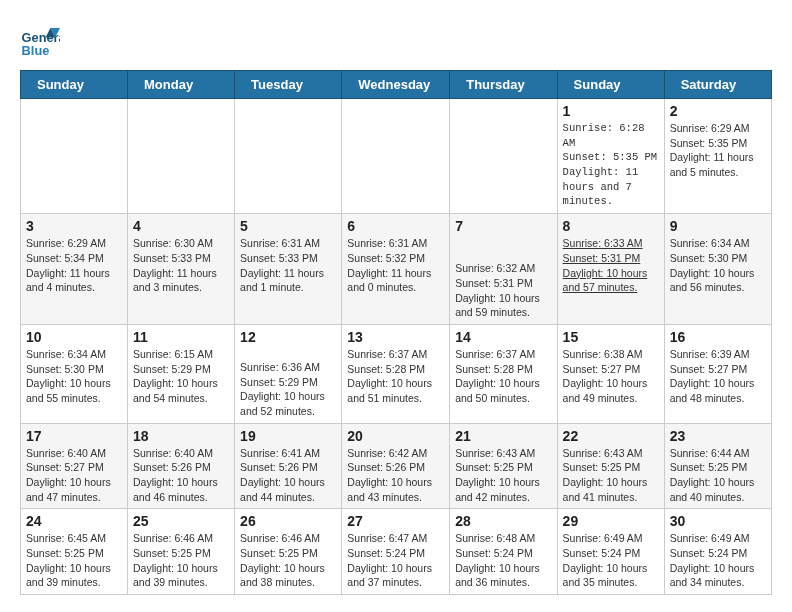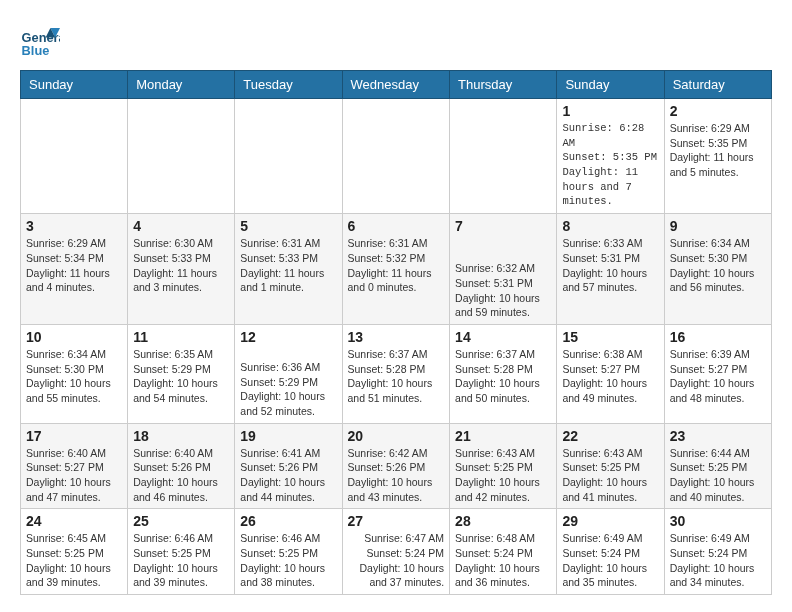--- a/index.html
+++ b/index.html
@@ -38,24 +38,24 @@
       color: #444;
     }
     .calendar {
       width: 100%;
       border-collapse: collapse;
       font-size: 11px;
     }
     .calendar th {
       background: #2471a3;
       color: #fff;
-      padding: 6px 8px;
+      padding: 6px 16px;
       text-align: left;
       font-size: 13px;
-      font-weight: normal;
+      font-weight: bold;
       border: 1px solid #1a5276;
     }
     .calendar td {
       border: 1px solid #ccc;
       vertical-align: top;
       padding: 4px 5px;
       height: 80px;
       width: 108px;
       background: #fff;
     }
@@ -154,41 +154,41 @@
 Daylight: 11 hours and 0 minutes.</div>
         </td>
         <td>
           <span class="day-num">7</span>
           <div class="day-info" style="white-space: pre-line; margin-top: 27px;">Sunrise: 6:32 AM
 Sunset: 5:31 PM
 Daylight: 10 hours and 59 minutes.</div>
         </td>
         <td>
           <span class="day-num">8</span>
-          <div class="day-info" style="white-space: pre-line;">Sunrise: 6:33 AM
+          <div class="day-info" style="white-space: pre-line; text-decoration: underline;">Sunrise: 6:33 AM
 Sunset: 5:31 PM
 Daylight: 10 hours and 57 minutes.</div>
         </td>
         <td>
           <span class="day-num">9</span>
           <div class="day-info" style="white-space: pre-line;">Sunrise: 6:34 AM
 Sunset: 5:30 PM
 Daylight: 10 hours and 56 minutes.</div>
         </td>
       </tr>
       <tr>
         <td>
           <span class="day-num">10</span>
           <div class="day-info" style="white-space: pre-line;">Sunrise: 6:34 AM
 Sunset: 5:30 PM
 Daylight: 10 hours and 55 minutes.</div>
         </td>
         <td>
           <span class="day-num">11</span>
-          <div class="day-info" style="white-space: pre-line;">Sunrise: 6:35 AM
+          <div class="day-info" style="white-space: pre-line;">Sunrise: 6:15 AM
 Sunset: 5:29 PM
 Daylight: 10 hours and 54 minutes.</div>
         </td>
         <td>
           <span class="day-num">12</span>
           <div class="day-info" style="white-space: pre-line; margin-top: 15px;">Sunrise: 6:36 AM
 Sunset: 5:29 PM
 Daylight: 10 hours and 52 minutes.</div>
         </td>
         <td>
@@ -274,21 +274,21 @@
 Daylight: 10 hours and 39 minutes.</div>
         </td>
         <td>
           <span class="day-num">26</span>
           <div class="day-info" style="white-space: pre-line;">Sunrise: 6:46 AM
 Sunset: 5:25 PM
 Daylight: 10 hours and 38 minutes.</div>
         </td>
         <td>
           <span class="day-num">27</span>
-          <div class="day-info" style="white-space: pre-line; text-align: right;">Sunrise: 6:47 AM
+          <div class="day-info" style="white-space: pre-line;">Sunrise: 6:47 AM
 Sunset: 5:24 PM
 Daylight: 10 hours and 37 minutes.</div>
         </td>
         <td>
           <span class="day-num">28</span>
           <div class="day-info" style="white-space: pre-line;">Sunrise: 6:48 AM
 Sunset: 5:24 PM
 Daylight: 10 hours and 36 minutes.</div>
         </td>
         <td>

